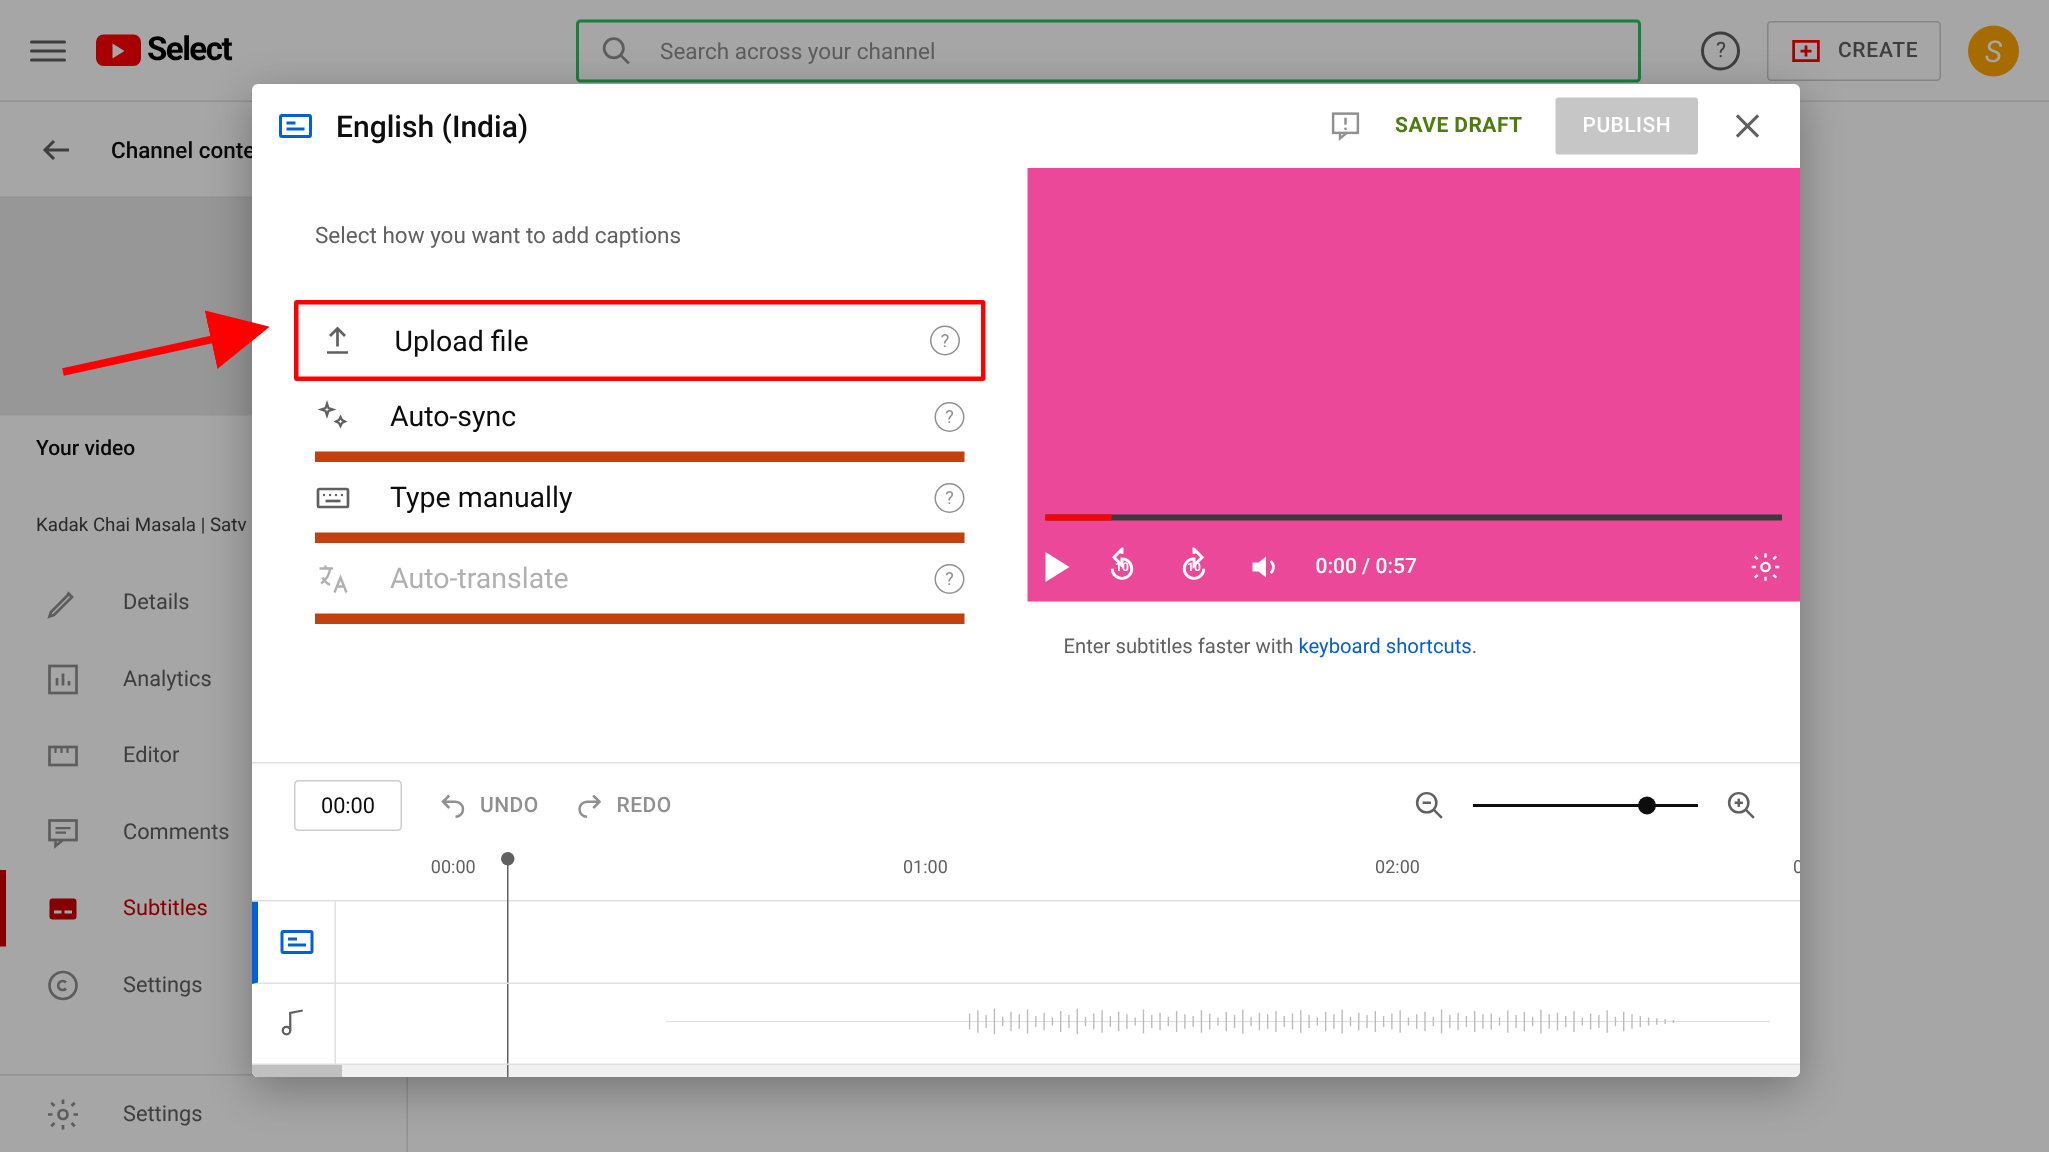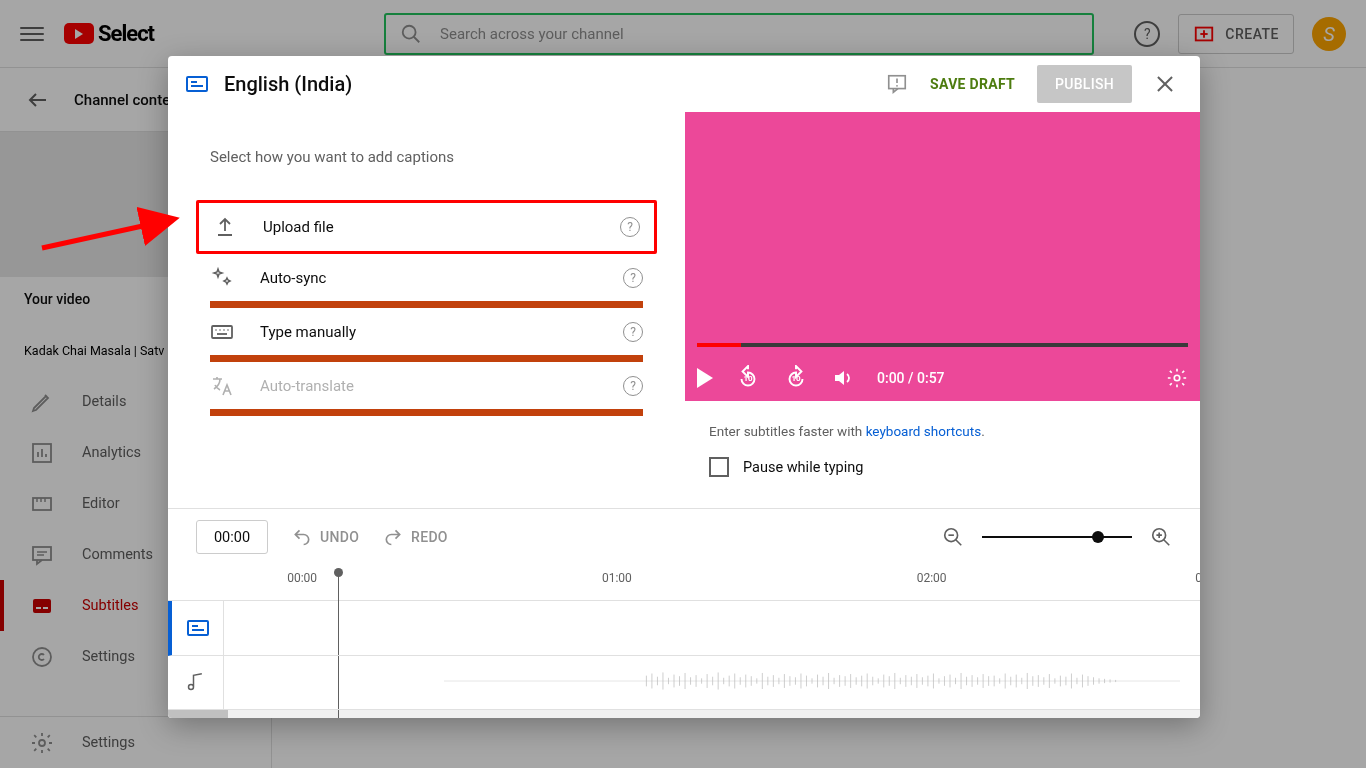--- a/index.html
+++ b/index.html
@@ -25,21 +25,21 @@
 
 
 .content-row { display: flex; height: calc(100% - 68px); }
 .sidebar { width: 272px; border-right: 1px solid #e0e0e0; background: #fff; display: flex; flex-direction: column; }
 .back-row { height: 64px; display: flex; align-items: center; padding: 0 26px; gap: 24px; border-bottom: 1px solid #e0e0e0; }
 .back-row svg { color: #606060; cursor: pointer; }
 .back-row span { font-size: 15px; color: #0d0d0d; font-weight: 500; }
 .thumb { height: 145px; background: #e8e8e8; }
 .video-info { padding: 14px 24px 18px; }
 .video-info .t1 { font-size: 14px; font-weight: 500; color: #0d0d0d; margin-bottom: 4px; }
-.video-info .t2 { font-size: 12.5px; color: #000000; margin-top: 36px; }
+.video-info .t2 { font-size: 12.5px; color: #404040; margin-top: 36px; }
 .nav { flex: 1; }
 .nav-item { height: 51px; display: flex; align-items: center; padding: 0 26px; gap: 28px; font-size: 14.5px; color: #606060; cursor: pointer; border-left: 4px solid transparent; }
 .nav-item.active { color: #c00; border-left-color: #c00; background: #fff; }
 .nav-item.active svg { color: #c00; }
 .nav-item svg { color: #909090; flex: 0 0 24px; }
 .sidebar-footer { border-top: 1px solid #e0e0e0; }
 
 
 .overlay { position: absolute; inset: 0; background: rgba(0,0,0,0.35); z-index: 10; }
 .modal { position: absolute; top: 56px; left: 168px; width: 1032px; height: 662px; background: #fff; border-radius: 4px; box-shadow: 0 8px 30px rgba(0,0,0,0.3); z-index: 20; display: flex; flex-direction: column; overflow: hidden; }
@@ -59,21 +59,21 @@
 .close-x::after { transform: translate(-50%,-50%) rotate(-45deg); }
 
 .modal-body { flex: 1; display: flex; }
 .modal-left { flex: 0 0 517px; padding: 0 42px; }
 .prompt { font-size: 15px; color: #606060; margin: 36px 0 34px; }
 .option { height: 54px; display: flex; align-items: center; gap: 26px; border-bottom: 7px solid #c2410c; cursor: pointer; position: relative; }
 .option.highlight { border: 3px solid #f00; border-radius: 2px; padding: 0 14px; margin: 0 -14px; }
 .option svg { color: #606060; flex: 0 0 24px; }
 .option.disabled { cursor: default; }
 .option.disabled span, .option.disabled svg { color: #b0b0b0; }
-.option span { font-size: 15px; color: #0d0d0d; flex: 1; }
+.option span { font-size: 19px; color: #0d0d0d; flex: 1; }
 .help-sm { width: 20px; height: 20px; border: 1.5px solid #909090; border-radius: 50%; display: flex; align-items: center; justify-content: center; font-size: 12px; color: #909090; flex: 0 0 20px; }
 
 .modal-right { flex: 1; display: flex; flex-direction: column; }
 .player { height: 289px; background: #ec4899; position: relative; }
 .progress { position: absolute; bottom: 54px; left: 12px; right: 12px; height: 4px; background: #3a3a3a; }
 .progress-fill { height: 100%; background: #f00; width: 9%; }
 .controls { position: absolute; bottom: 10px; left: 12px; right: 12px; display: flex; align-items: center; gap: 22px; color: #fff; }
 .play-tri { width: 0; height: 0; border-left: 16px solid #fff; border-top: 10px solid transparent; border-bottom: 10px solid transparent; cursor: pointer; }
 .skip { position: relative; width: 26px; height: 26px; cursor: pointer; }
 .skip svg { width: 26px; height: 26px; }
@@ -325,24 +325,20 @@
             </svg>
           <span class="time">0:00 / 0:57</span>
           <svg class="gear" width="22" height="22" viewBox="0 0 24 24">
               <circle cx="12" cy="12" r="3" fill="none" stroke="#fff" stroke-width="1.8"></circle>
               <path d="M12 2v3M12 19v3M4.2 4.2l2.1 2.1M17.7 17.7l2.1 2.1M2 12h3M19 12h3M4.2 19.8l2.1-2.1M17.7 6.3l2.1-2.1" stroke="#fff" stroke-width="1.8"></path>
             </svg>
         </div>
       </div>
       <div class="hint">
         <span>Enter subtitles faster with </span><a>keyboard shortcuts</a><span>.</span>
-      </div>
-      <div class="pause-row">
-        <div class="checkbox"></div>
-        <span>Pause while typing</span>
       </div>
     </div>
   </div>
 
   <div class="timeline">
     <div class="tl-toolbar">
       <input class="time-input" value="00:00" style="">
       <div class="ur-btn">
         <svg viewBox="0 0 24 24">
             <path d="M9 14l-5-5 5-5M4 9h10a6 6 0 0 1 0 12" fill="none" stroke="currentColor" stroke-width="2"></path>

